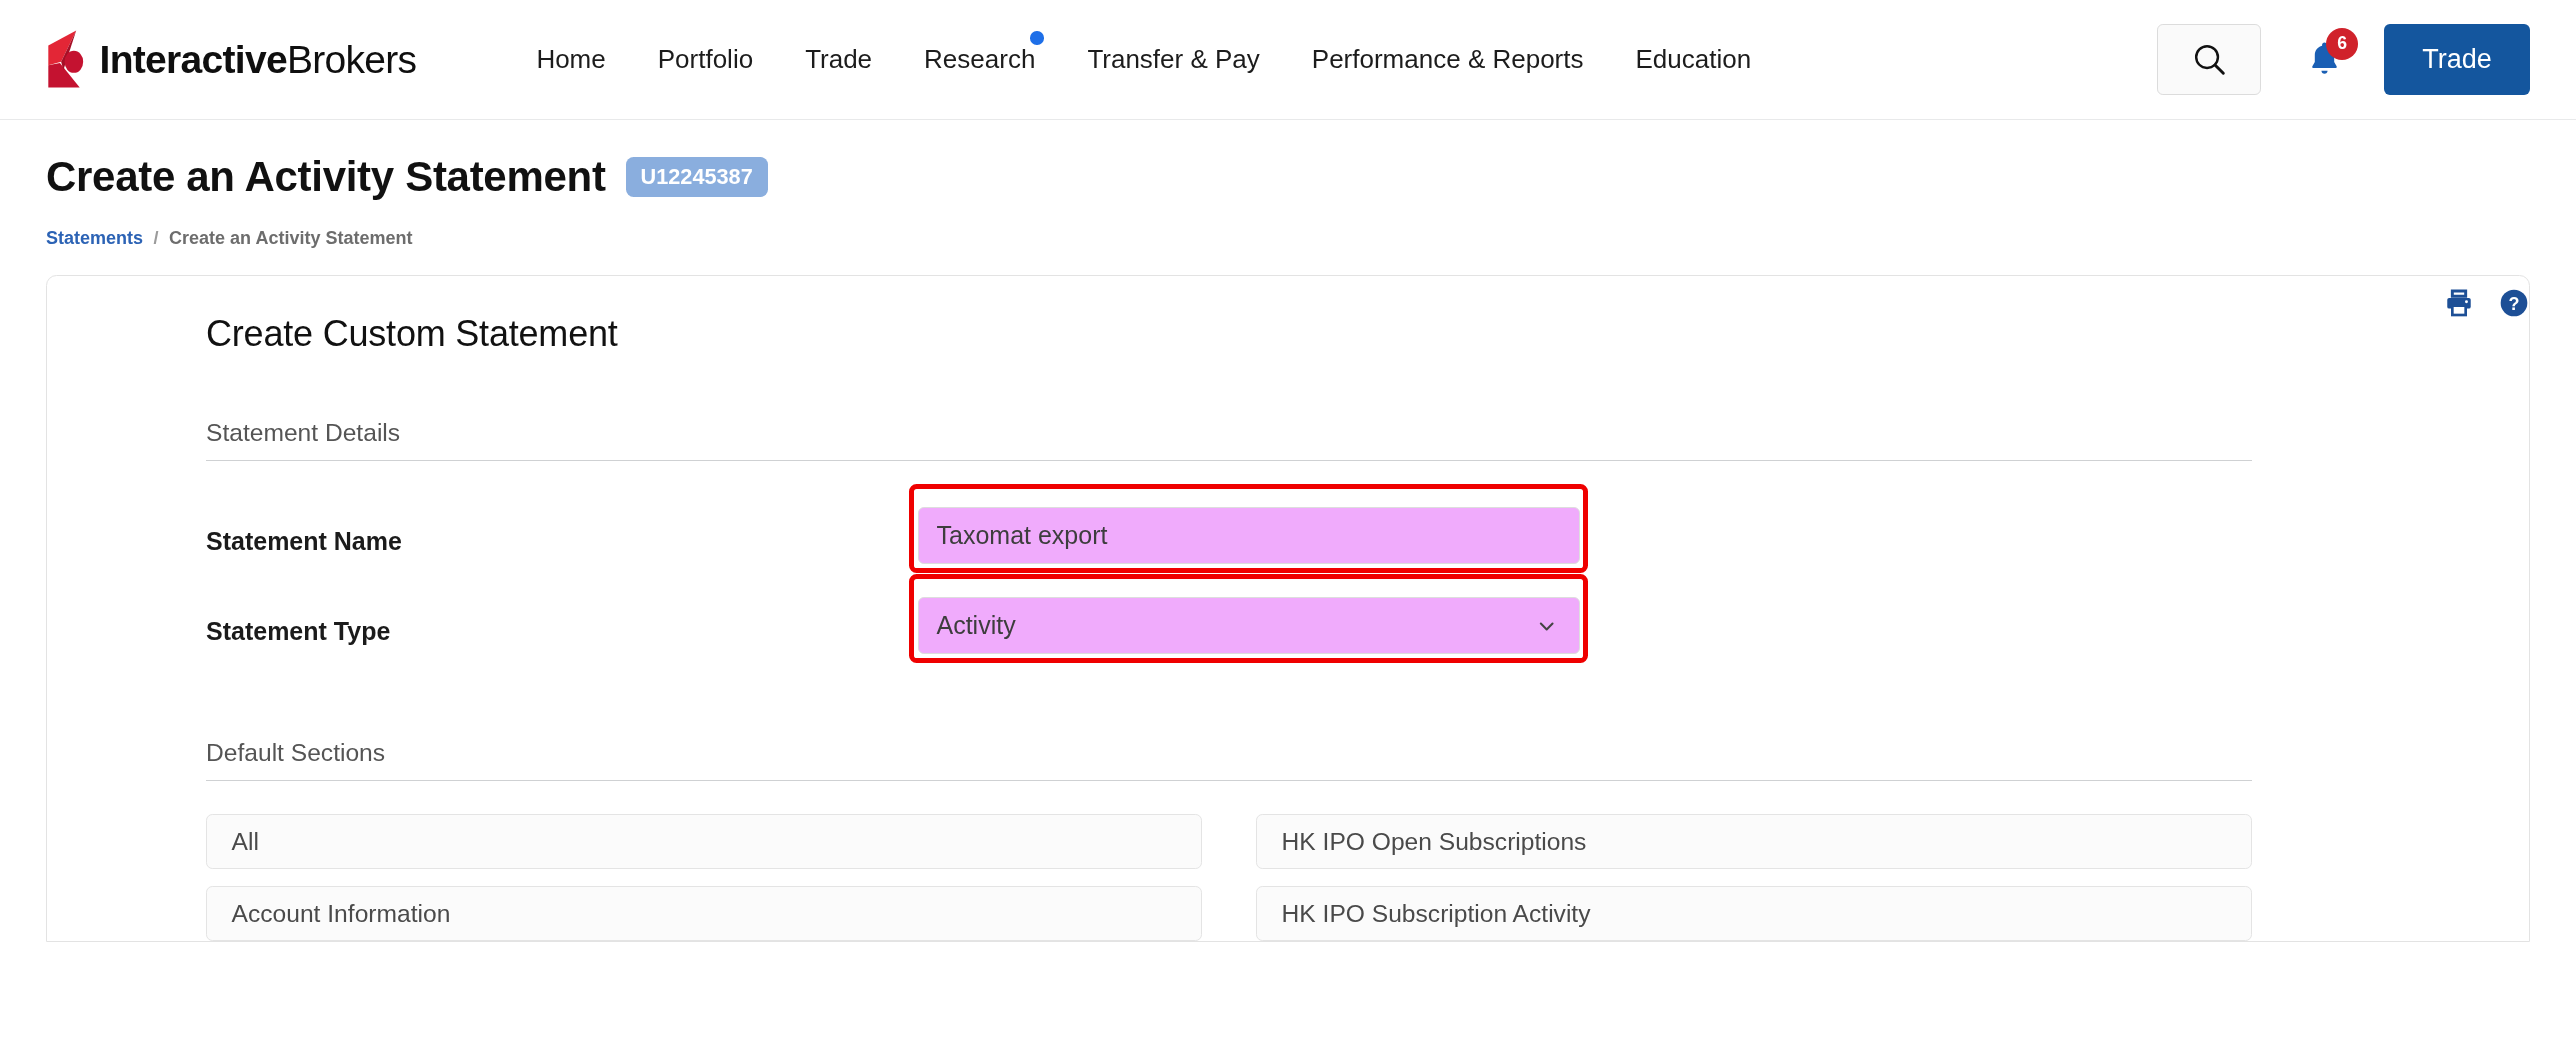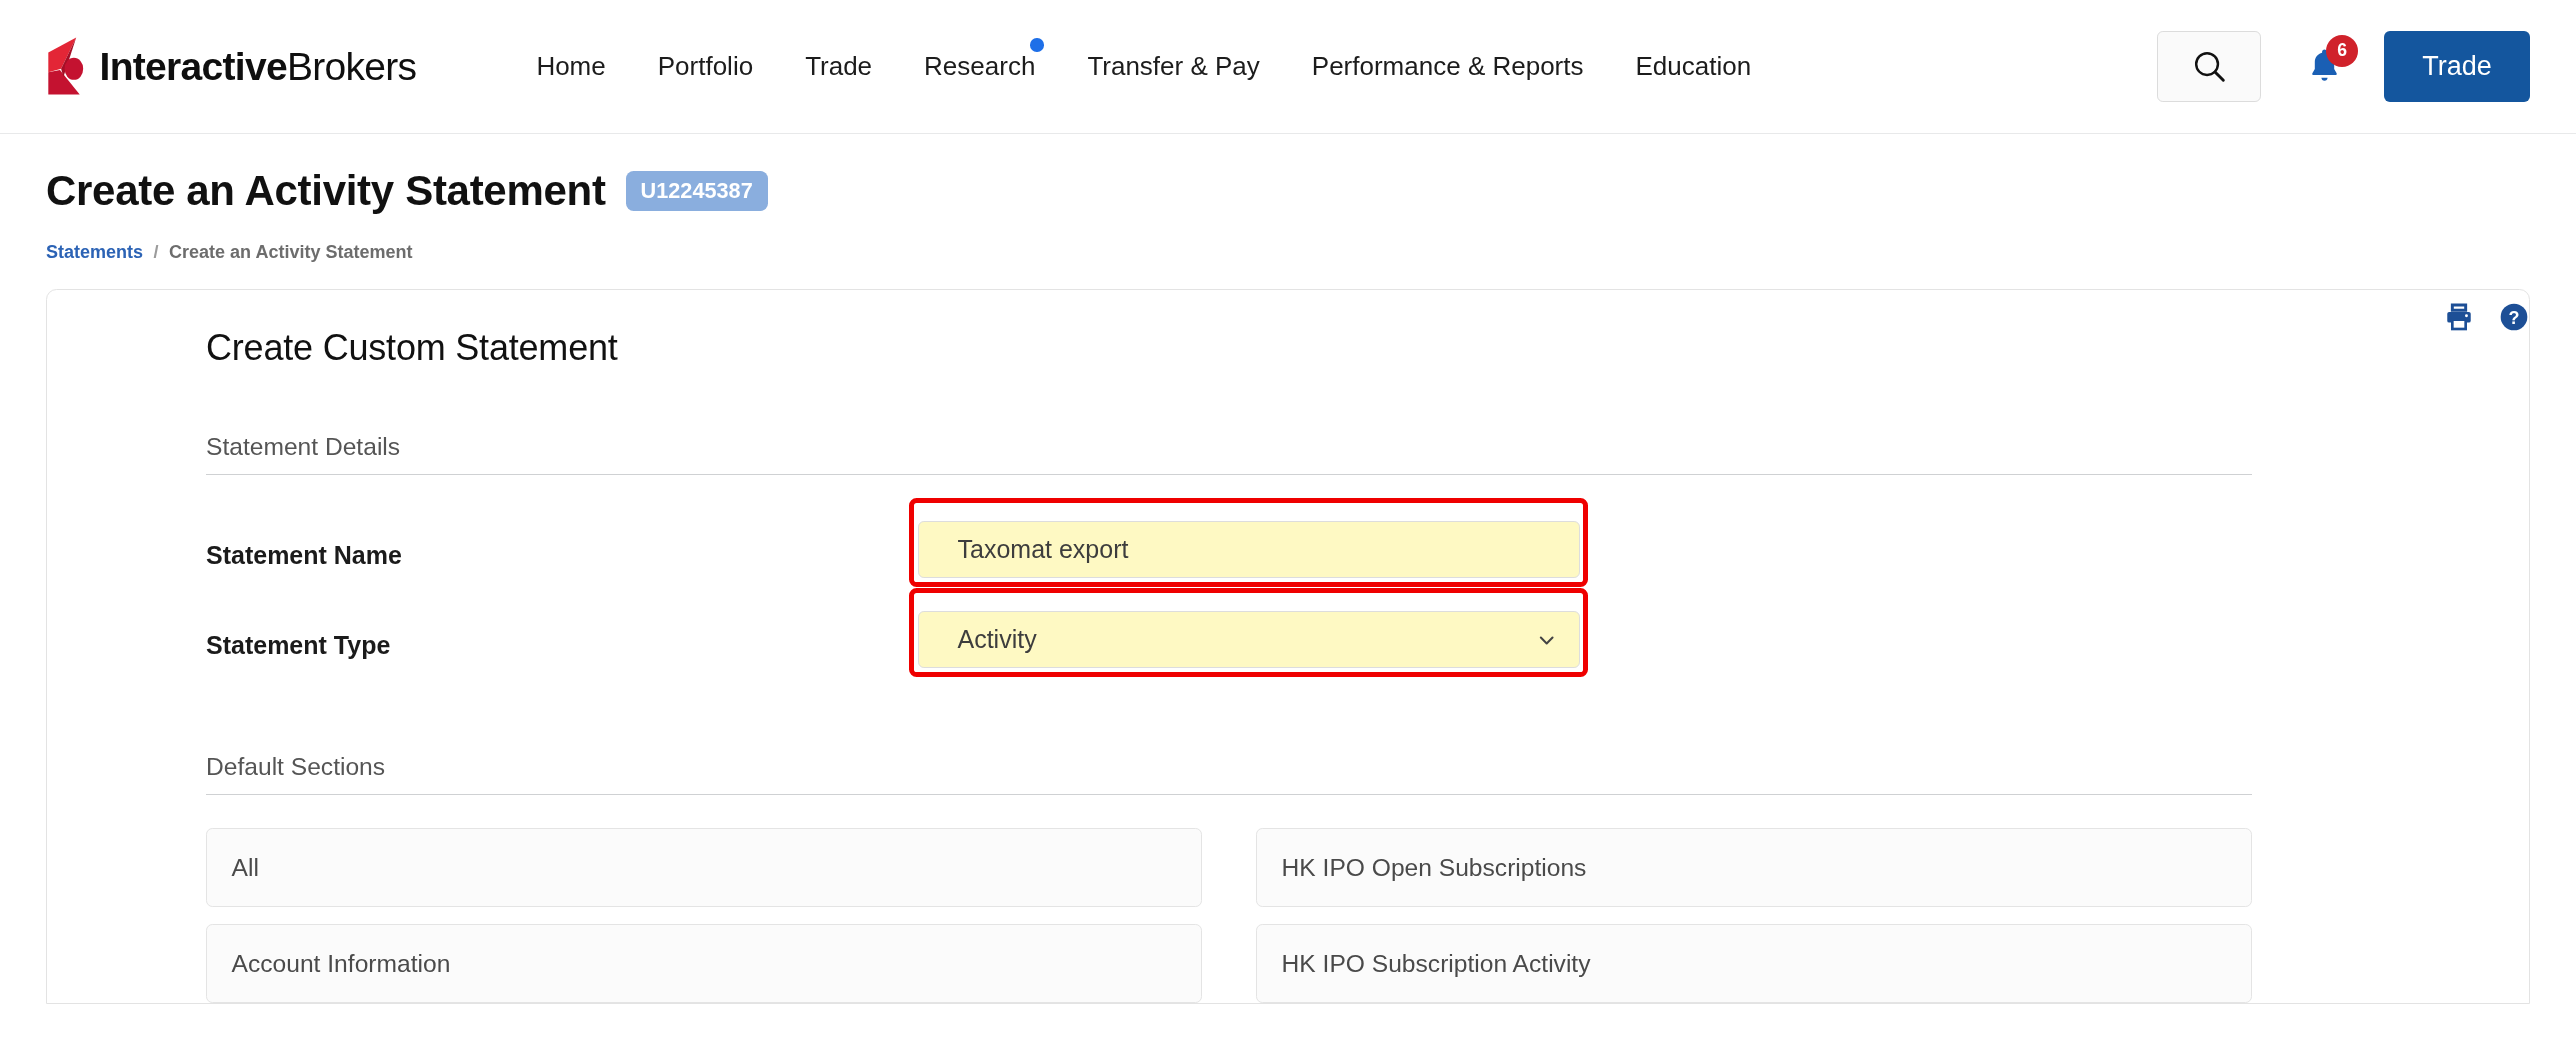--- a/index.html
+++ b/index.html
@@ -8,21 +8,21 @@
     height: 1051px;
     background: #ffffff;
     font-family: "Liberation Sans", sans-serif;
     -webkit-font-smoothing: antialiased;
     overflow: hidden;
   }
 
   
   .topnav {
     position: relative;
-    height: 134px;
+    height: 120px;
     background: #ffffff;
     border-bottom: 1.8px solid #e8e9ea;
     display: flex;
     align-items: center;
     padding: 0 46px 0 46px;
   }
   .brand {
     display: flex;
     align-items: center;
     gap: 10.5px;
@@ -218,24 +218,24 @@
     border: 5.3px solid #ef0000;
     border-radius: 7.6px;
     padding: 3.5px;
     width: 679px;
     flex: 0 0 679px;
   }
   .field {
     height: 57px;
     border: 1.8px solid #dddddd;
     border-radius: 5.9px;
-    background: #fef9c3;
-    display: flex;
-    align-items: center;
-    padding: 0 39px;
+    background: #f0abfc;
+    display: flex;
+    align-items: center;
+    padding: 0 18px;
     font-size: 25px;
     color: #3d3d3d;
     cursor: text;
     position: relative;
     margin-top: 15px;
   }
   .field.select { cursor: pointer; }
   .chev {
     position: absolute;
     right: 20px;
@@ -245,21 +245,21 @@
 
   .spacer-lg { height: 66px; }
 
   .sections-grid {
     display: flex;
     gap: 54px;
     width: 2046px;
   }
   .sections-col { flex: 1 1 0; display: flex; flex-direction: column; gap: 17px; }
   .section-item {
-    height: 79px;
+    height: 55px;
     border: 1.8px solid #e4e4e4;
     border-radius: 6.4px;
     background: #fbfbfb;
     display: flex;
     align-items: center;
     padding: 0 24.6px;
     font-size: 24.6px;
     color: #4a4a4a;
     cursor: pointer;
   }

